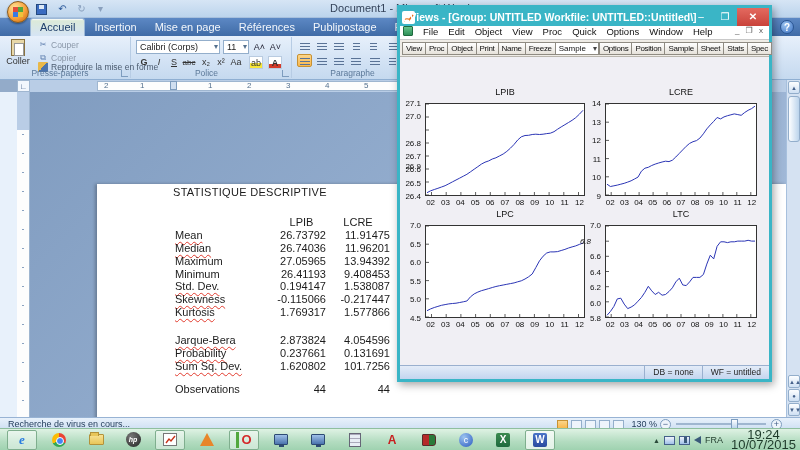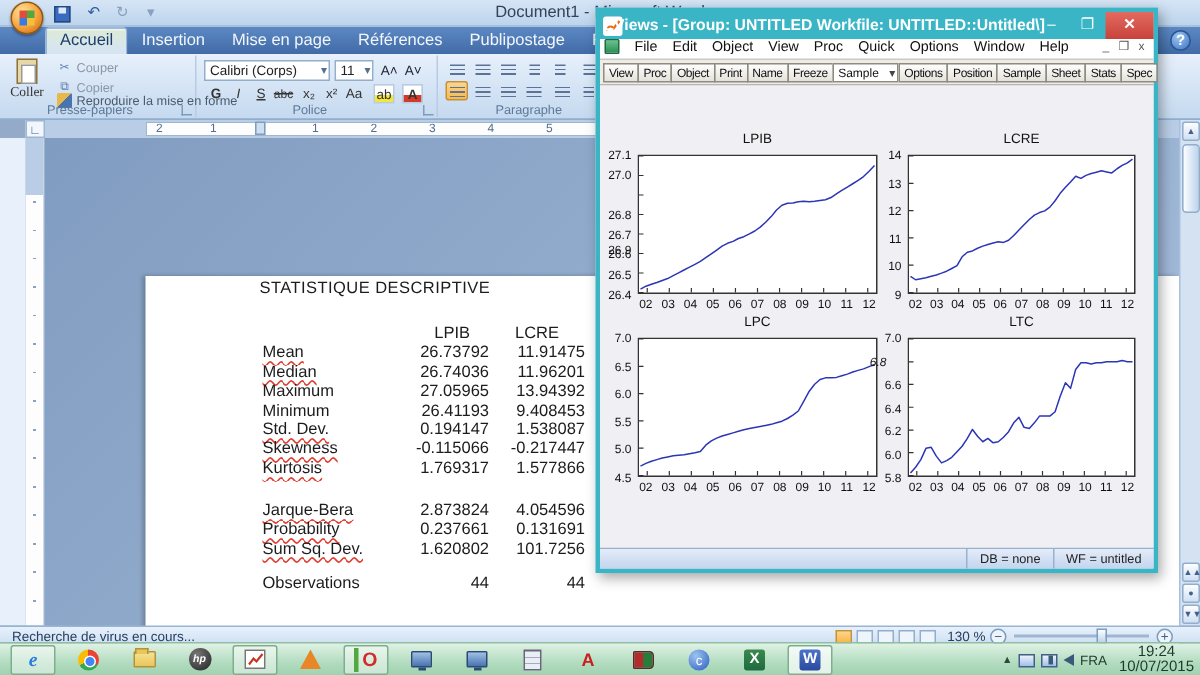--- a/index.html
+++ b/index.html
@@ -37,21 +37,21 @@
     text-align:center; line-height:14px; border:1px solid #2a5693; }
 
   #ribbon { position:absolute; left:0; top:36px; width:800px; height:44px;
     background:linear-gradient(#e7f0fb,#d2e2f4 60%,#c5d9ef); border-bottom:1px solid #8fafd2; }
   .rgroup { position:absolute; top:1px; height:41px; border-right:1px solid #b7cce4; }
   .rgroup-label { position:absolute; bottom:0; left:0; right:10px; text-align:center; font-size:8.5px; color:#5c7999; }
   .launcher { position:absolute; bottom:1px; right:2px; width:7px; height:7px; border-left:1px solid #7d9cbe; border-bottom:1px solid #7d9cbe; font-size:0; }
 
   
   #grp-clipboard { left:0; width:131px; }
-  #paste-button { position:absolute; left:3px; top:2px; width:30px; height:30px; text-align:center;font-family:Liberation Serif, serif; }
+  #paste-button { position:absolute; left:3px; top:2px; width:30px; height:30px; text-align:center; }
   #paste-icon { width:14px; height:17px; margin:0 auto; background:#e8d8a8; border:1px solid #8a7340; position:relative; }
   #paste-icon:before { content:""; position:absolute; left:2px; top:3px; width:8px; height:11px; background:#fff; border:1px solid #999; }
   #paste-label { font-size:9px; color:#333; }
   .clip-mini { position:absolute; left:38px; font-size:8.5px; color:#8a97a8; white-space:nowrap; display:flex; gap:3px; align-items:center; }
   .clip-mini .mini-ic { width:10px; height:10px; font-size:8px; line-height:10px; color:#5f7fae; text-align:center; }
   #fmt-painter { color:#4a5a6e; }
   #brush-icon { width:10px; height:10px; background:linear-gradient(135deg,#e8b84a 50%,#4a74ae 50%); border-radius:1px; }
   #scissors-icon:before { content:"\2702"; } #copy-icon:before { content:"\29C9"; }
 
   
@@ -200,21 +200,21 @@
   #excel-icon { width:14px; height:14px; background:linear-gradient(#3a8a4e,#1e6a3e); color:#fff; font-size:10px; font-weight:bold;
     display:flex; align-items:center; justify-content:center; border-radius:2px; }
   #word-icon { width:14px; height:14px; background:linear-gradient(#4a74c8,#2a4a9e); color:#fff; font-size:10px; font-weight:bold;
     display:flex; align-items:center; justify-content:center; border-radius:2px; }
 
   #tray { position:absolute; right:2px; top:0; height:22px; display:flex; align-items:center; gap:4px; font-size:9px; color:#1e3a2a; }
   #tray-expand { font-size:7px; color:#2a4a3a; }
   .tray-mon { width:11px; height:9px; background:linear-gradient(#eef4fb,#9fc0e8); border:1px solid #44608a; }
   #speaker-icon { width:0; height:0; border-top:4px solid transparent; border-bottom:4px solid transparent; border-right:7px solid #3a5a7a; position:relative; }
   #speaker-icon:before { content:""; position:absolute; left:-10px; top:-3px; width:3px; height:6px; background:#3a5a7a; }
-  #clock { text-align:center; font-size:10px; line-height:10px; color:#1e3a2a; margin-left:4px; margin-right:2px; }
+  #clock { text-align:center; font-size:13px; line-height:10px; color:#1e3a2a; margin-left:4px; margin-right:2px; }
 </style>
 </head>
 <body>
 
 <div id="screen">
 
   <div id="word">
 
     <div id="word-titlebar">
       <div id="office-orb">

